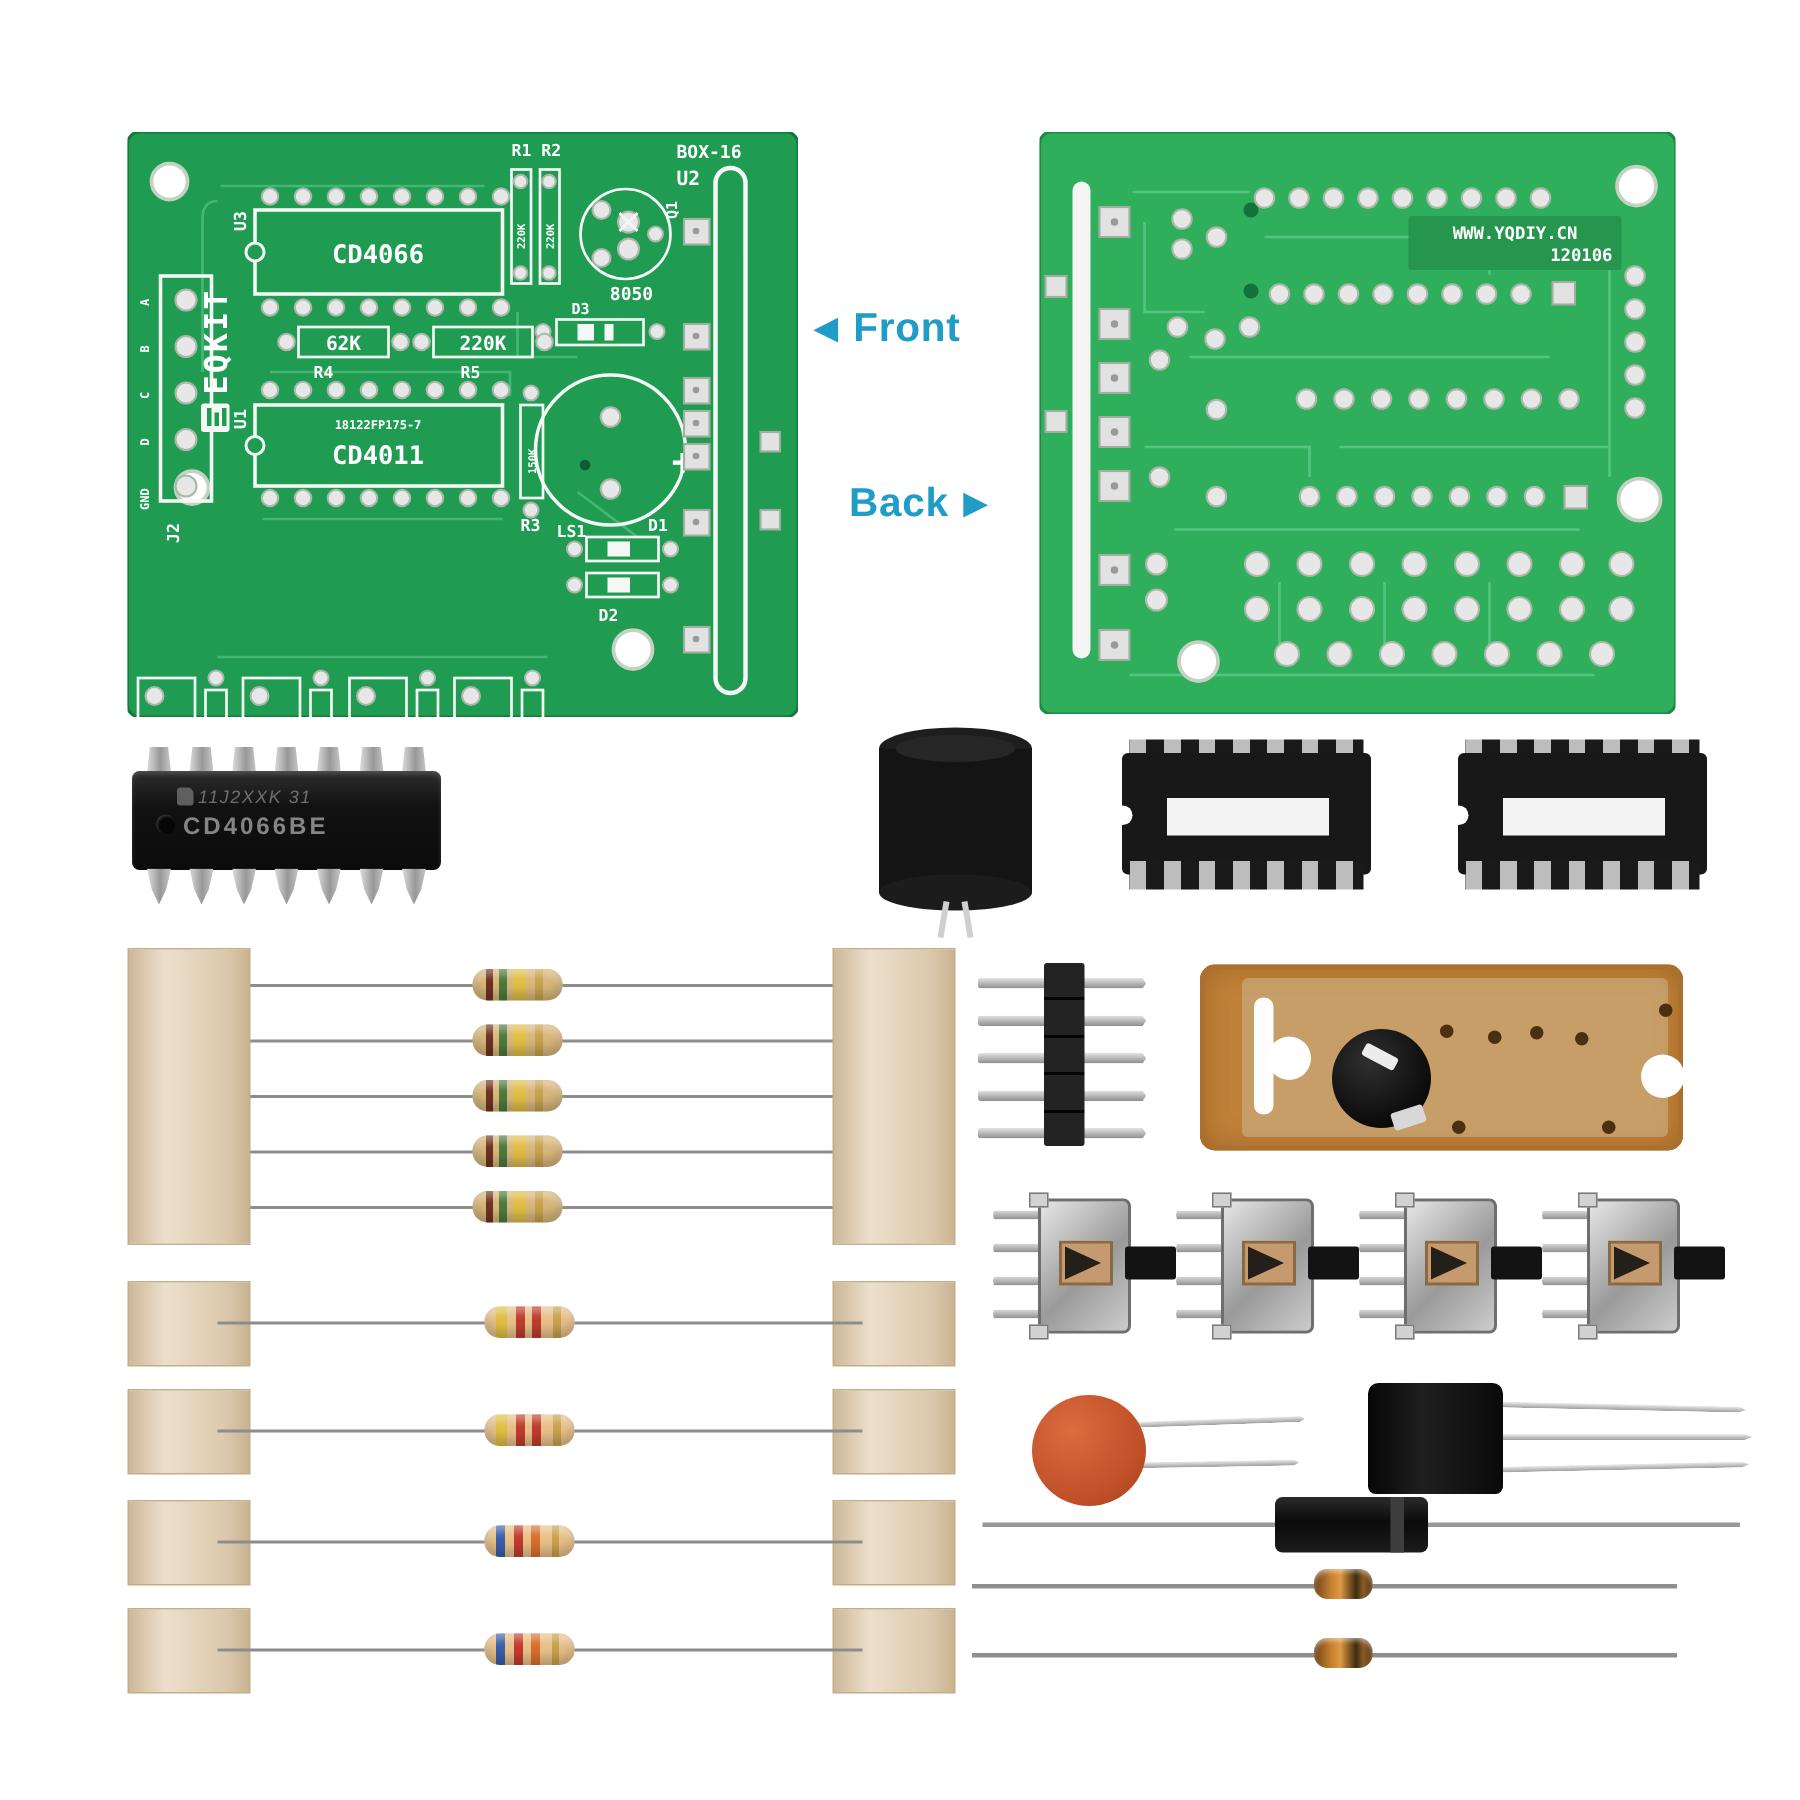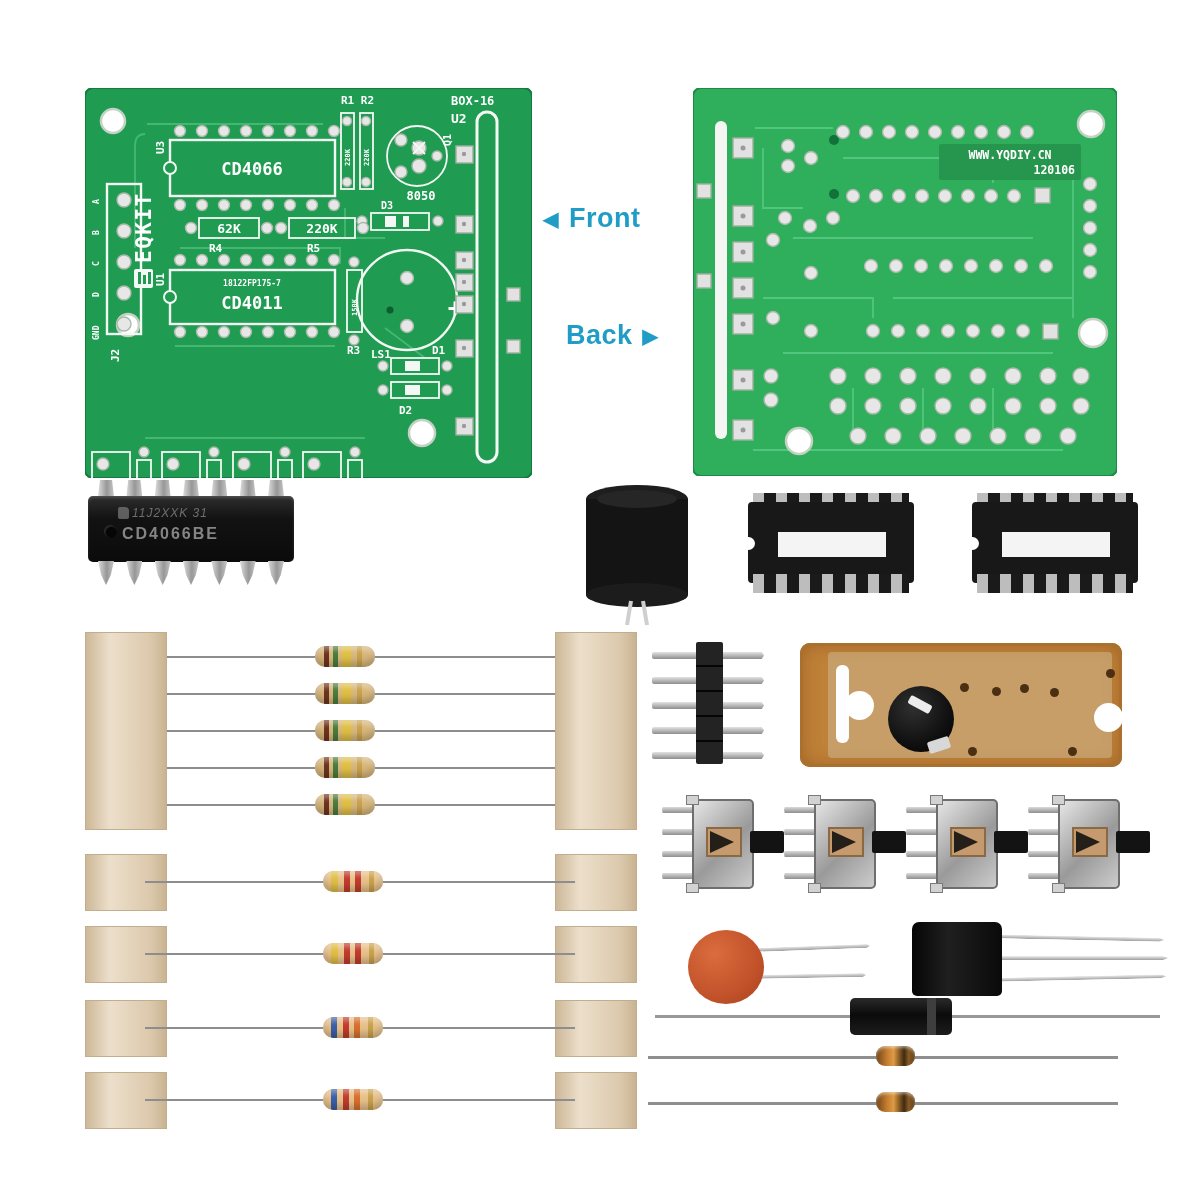--- a/index.html
+++ b/index.html
@@ -463,21 +463,21 @@
 
   <div class="lbl" style="left:543px;top:203px;">
     <span class="arr">◀</span>
     <span>Front</span>
   </div>
   <div class="lbl" style="left:566px;top:320px;">
     <span>Back</span>
     <span class="arr">▶</span>
   </div>
 
-  <div class="dip" style="left:88px;top:479px;">
+  <div class="dip" style="left:88px;top:497px;">
     <div class="pr top">
         <i></i>
         <i></i>
         <i></i>
         <i></i>
         <i></i>
         <i></i>
         <i></i>
       </div>
     <div class="body"></div>

